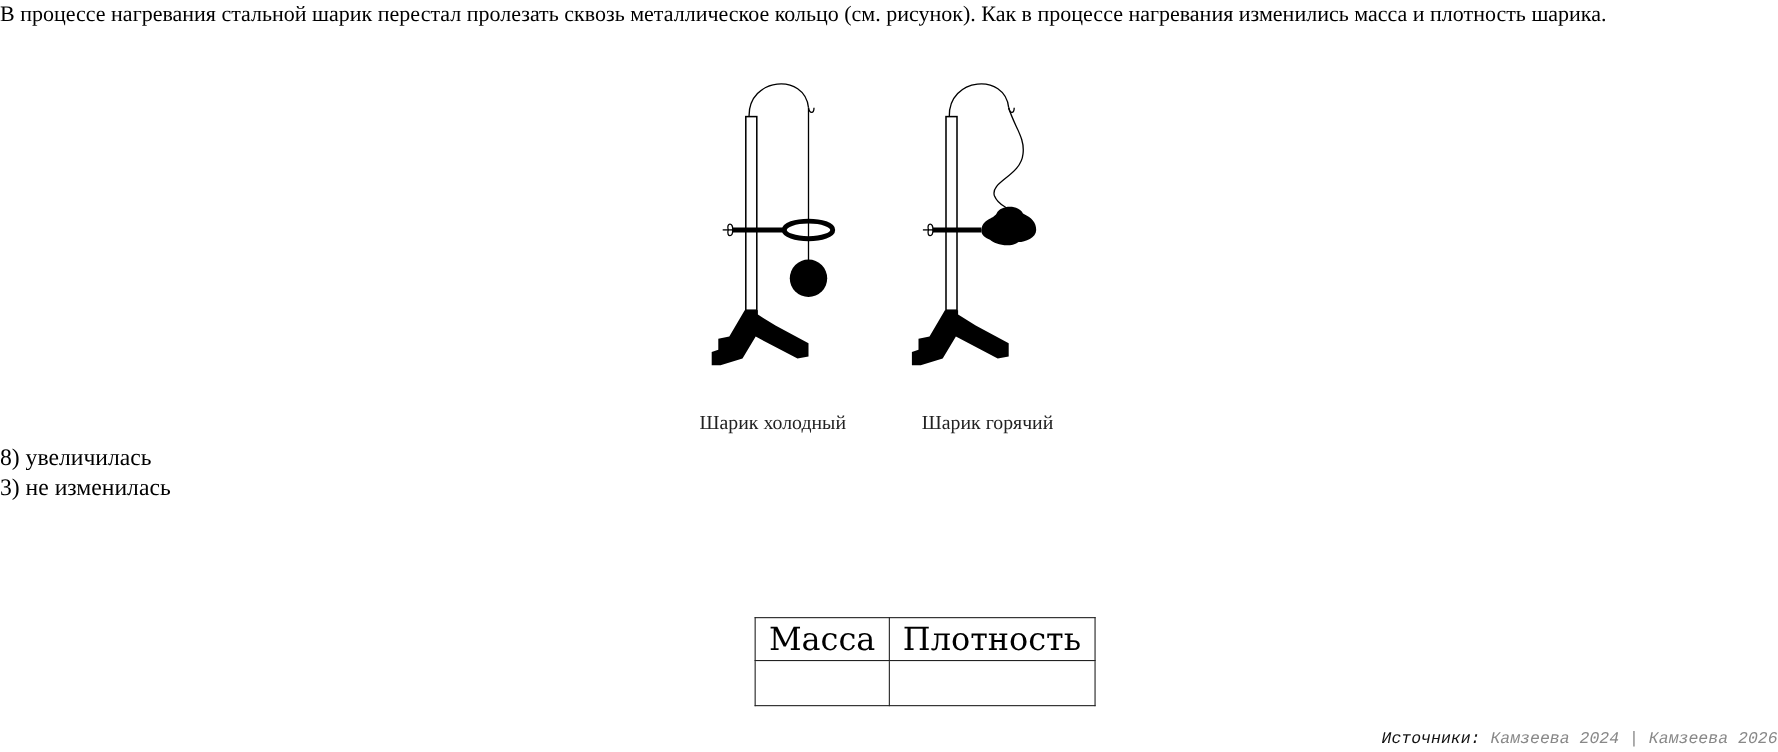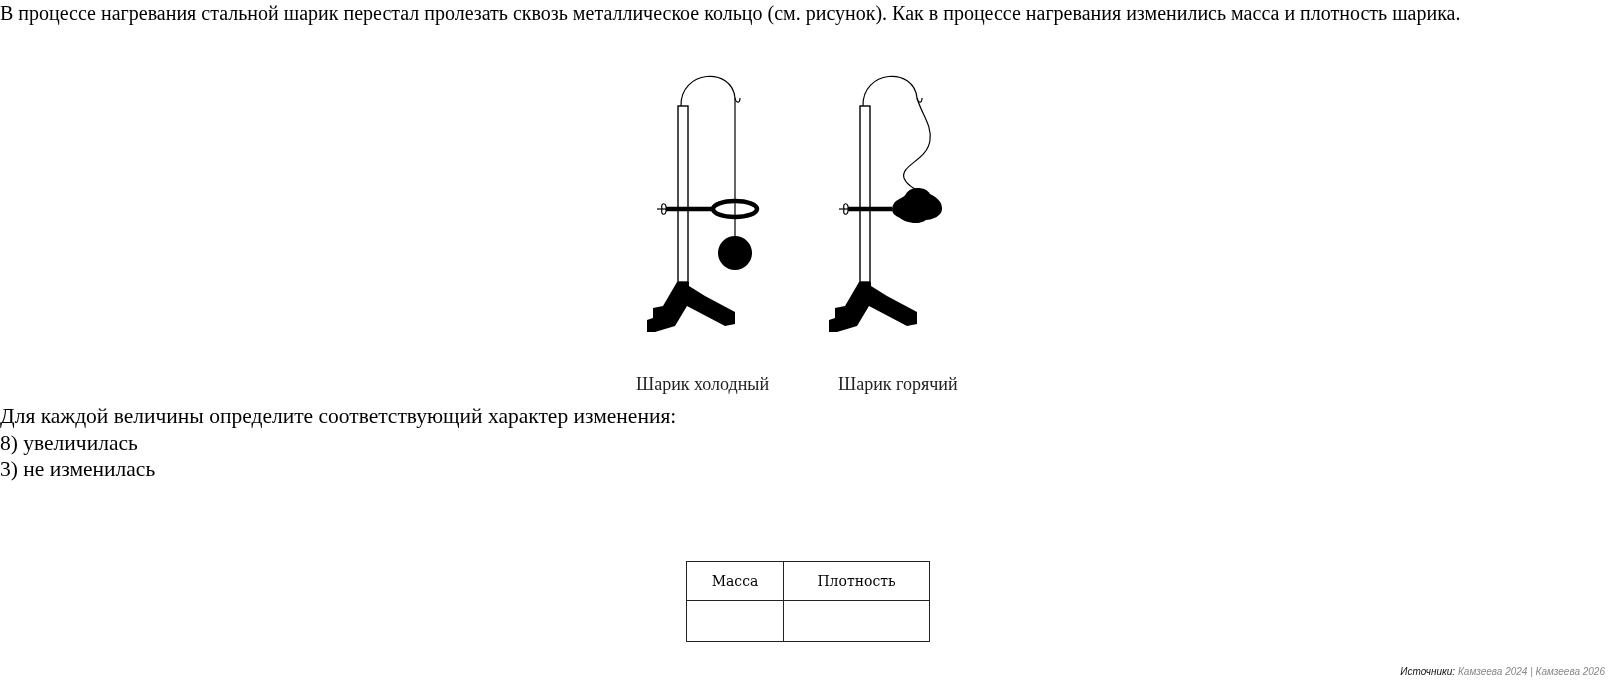--- a/index.html
+++ b/index.html
@@ -49,39 +49,39 @@
       font-size: 21.5px;
       line-height: 26.5px;
     }
     .instructions div { white-space: nowrap; }
     .answer-table {
       position: absolute;
       left: 686px;
       top: 561px;
       border-collapse: collapse;
       font-family: "DejaVu Serif", serif;
-      font-size: 14px;
+      font-size: 29px;
     }
     .answer-table td, .answer-table th {
       border: 1.4px solid #222;
       font-weight: normal;
       padding: 0 12px;
       text-align: center;
     }
     .answer-table th { height: 38px; }
     .answer-table td { height: 40px; }
     .answer-table .col-mass { width: 72px; }
     .answer-table .col-density { width: 121px; }
     .sources {
       position: absolute;
-      right: 11px;
+      right: 0;
       top: 662px;
-      font-family: Liberation Sans, sans-serif;
+      font-family: Liberation Mono, monospace;
       font-style: italic;
-      font-size: 10px;
+      font-size: 15px;
       line-height: 20px;
       white-space: nowrap;
     }
     .sources .label { color: #111; }
     .sources .link { color: #888; }
   </style>
 </head>
 <body>
 
 <div class="question">
@@ -115,21 +115,20 @@
       <line x1="17" y1="139" x2="27" y2="139" stroke="#000" stroke-width="1.2"></line>
       <path d="M37 212 h12 v4 l16 10 l30 16 v12 l-10 2 l-38 -20 l-12 20 l-20 6 h-8 v-12 l6 -2 v-10 l10 -2 z" fill="#000"></path>
     </g>
   </svg>
 </div>
 
 <div class="caption cold">Шарик холодный</div>
 <div class="caption hot">Шарик горячий</div>
 
 <div class="instructions">
-  <div>Для каждой величины определите соответствующий характер изменения:</div>
   <div>8) увеличилась</div>
   <div>3) не изменилась</div>
 </div>
 
 <table class="answer-table">
   <tbody>
       <tr>
     <th class="col-mass">Масса</th>
     <th class="col-density">Плотность</th>
   </tr>

